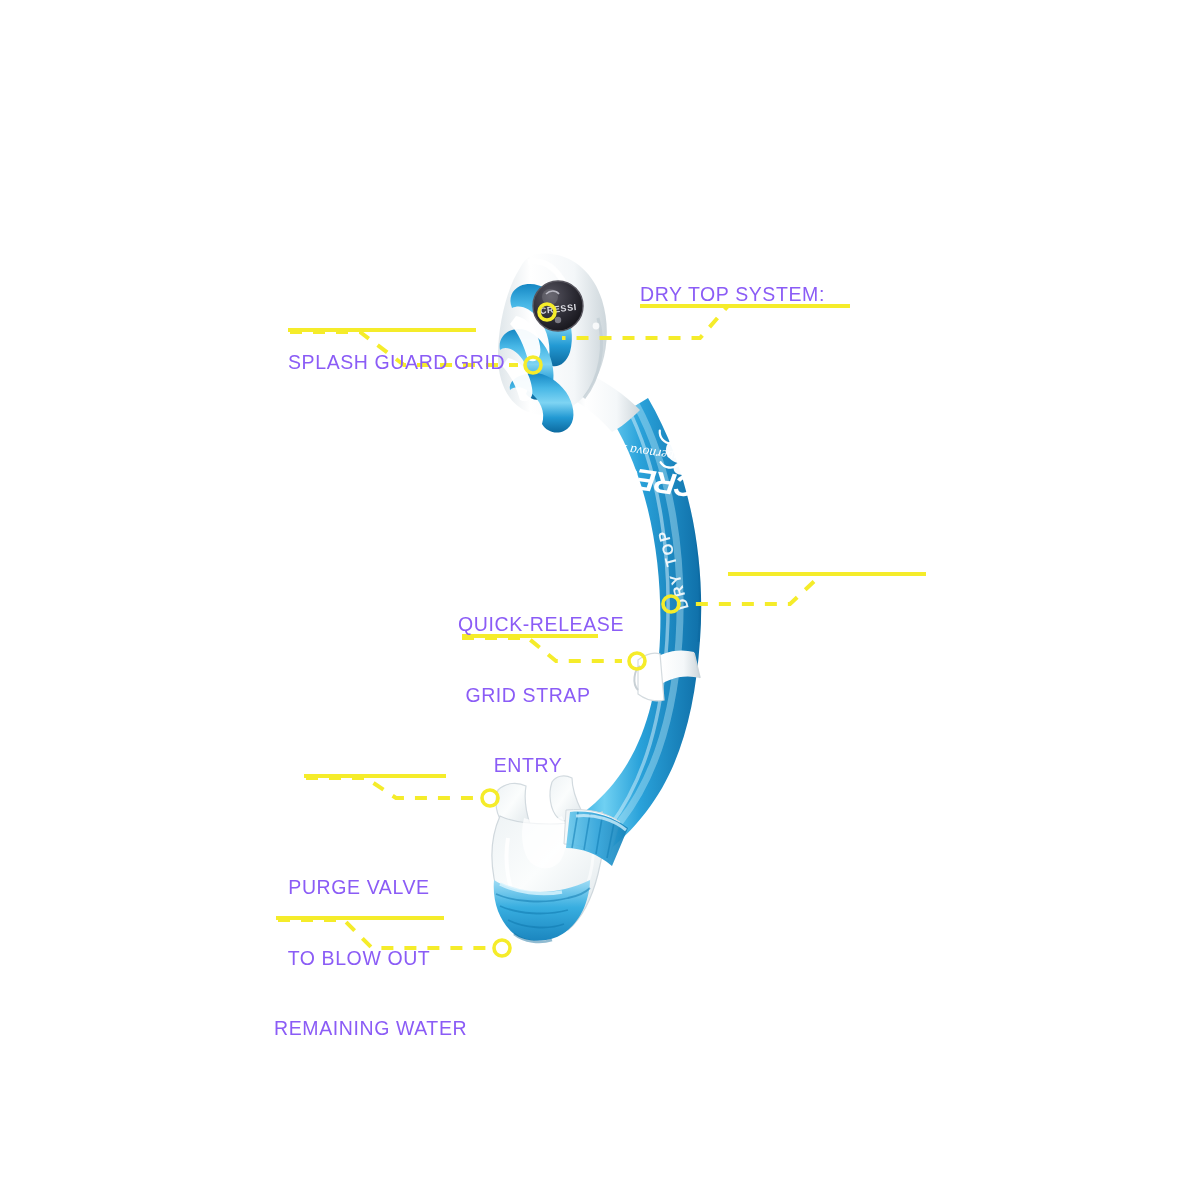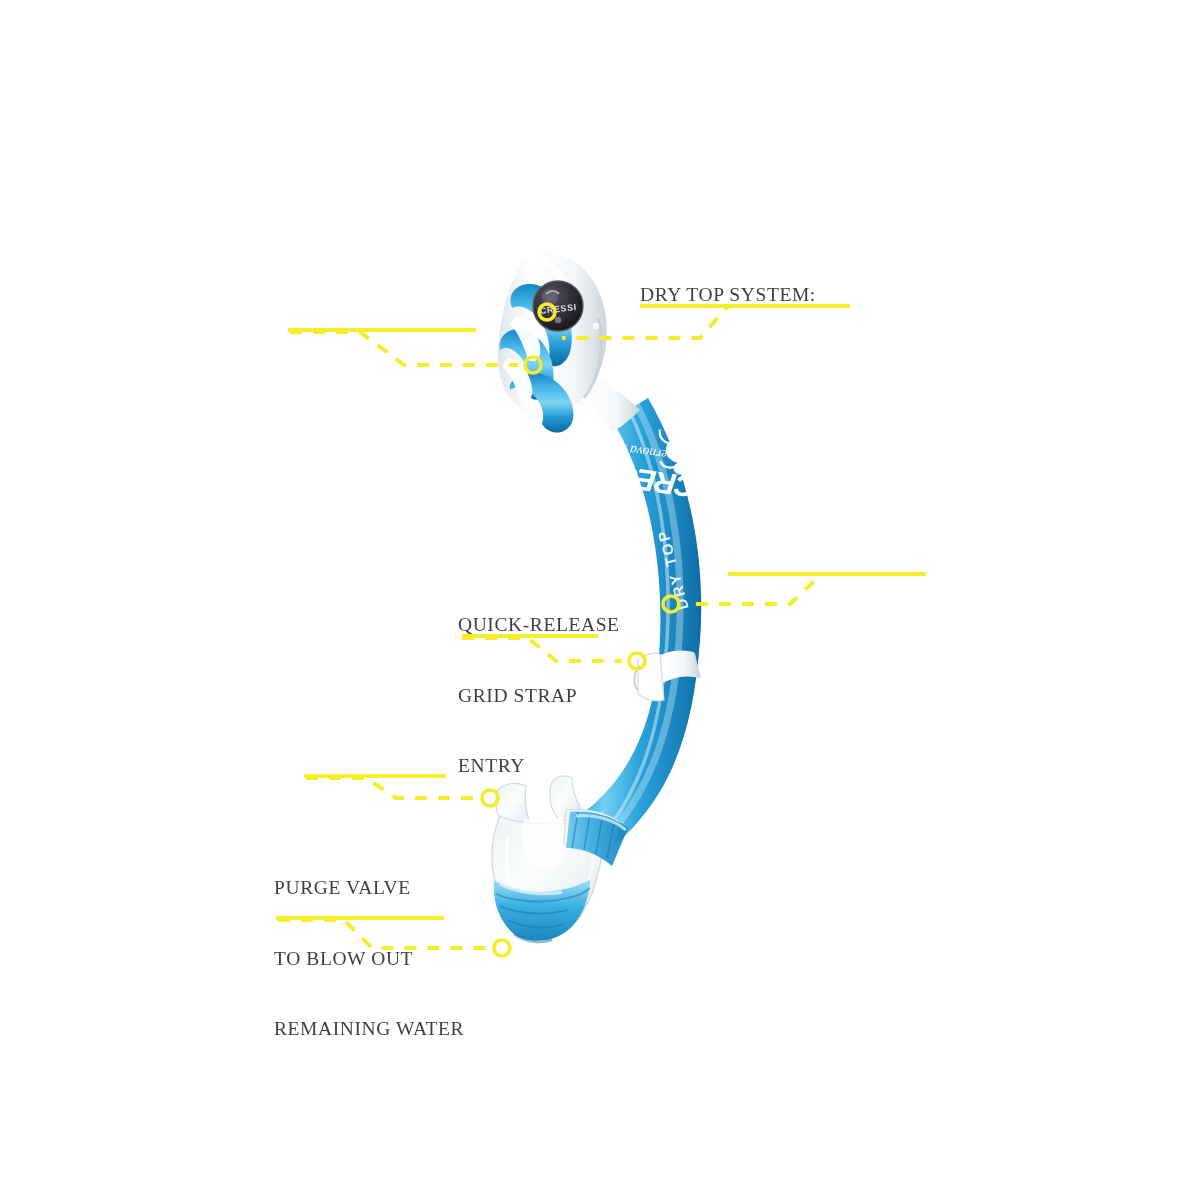--- a/index.html
+++ b/index.html
@@ -19,30 +19,30 @@
     position: absolute;
     left: 0;
     top: 0;
     width: 1200px;
     height: 1200px;
   }
   #annotation-svg { pointer-events: none; }
 
   .callout {
     position: absolute;
-    color: #404040;
-    font-family: Liberation Serif, serif;
+    color: #8b5cf6;
+    font-family: Liberation Sans, sans-serif;
     font-size: 19.5px;
     letter-spacing: 0.6px;
     line-height: 23.5px;
     white-space: pre;
   }
   .callout .ln { display: block; }
   .callout.align-left { text-align: left; }
-  .callout.align-right { text-align: left; }
+  .callout.align-right { text-align: center; }
 
   .ul-bar {
     position: absolute;
     height: 4px;
     background: #f5ec2a;
   }
 
   #c-drytop   { left: 640px; top: 236px; }
   #c-splash   { left: 288px; top: 304px; }
   #c-widebore { left: 728px; top: 528px; }
@@ -312,20 +312,23 @@
   <div class="ul-bar" style="left:288px; top:328px; width:188px;"></div>
   <div class="ul-bar" style="left:728px; top:572px; width:198px;"></div>
   <div class="ul-bar" style="left:462px; top:634px; width:136px;"></div>
   <div class="ul-bar" style="left:304px; top:774px; width:142px;"></div>
   <div class="ul-bar" style="left:276px; top:916px; width:168px;"></div>
 
   <div class="callout align-left" id="c-drytop">
     <span class="ln">DRY TOP SYSTEM:</span>
   </div>
 
+  <div class="callout align-left" id="c-splash">
+    <span class="ln">SPLASH GUARD GRID</span>
+  </div>
 
 
   <div class="callout align-right" id="c-quick">
     <span class="ln">QUICK-RELEASE</span>
     <span class="ln">GRID STRAP</span>
     <span class="ln">ENTRY</span>
   </div>
 
 
   <div class="callout align-right" id="c-purge">

